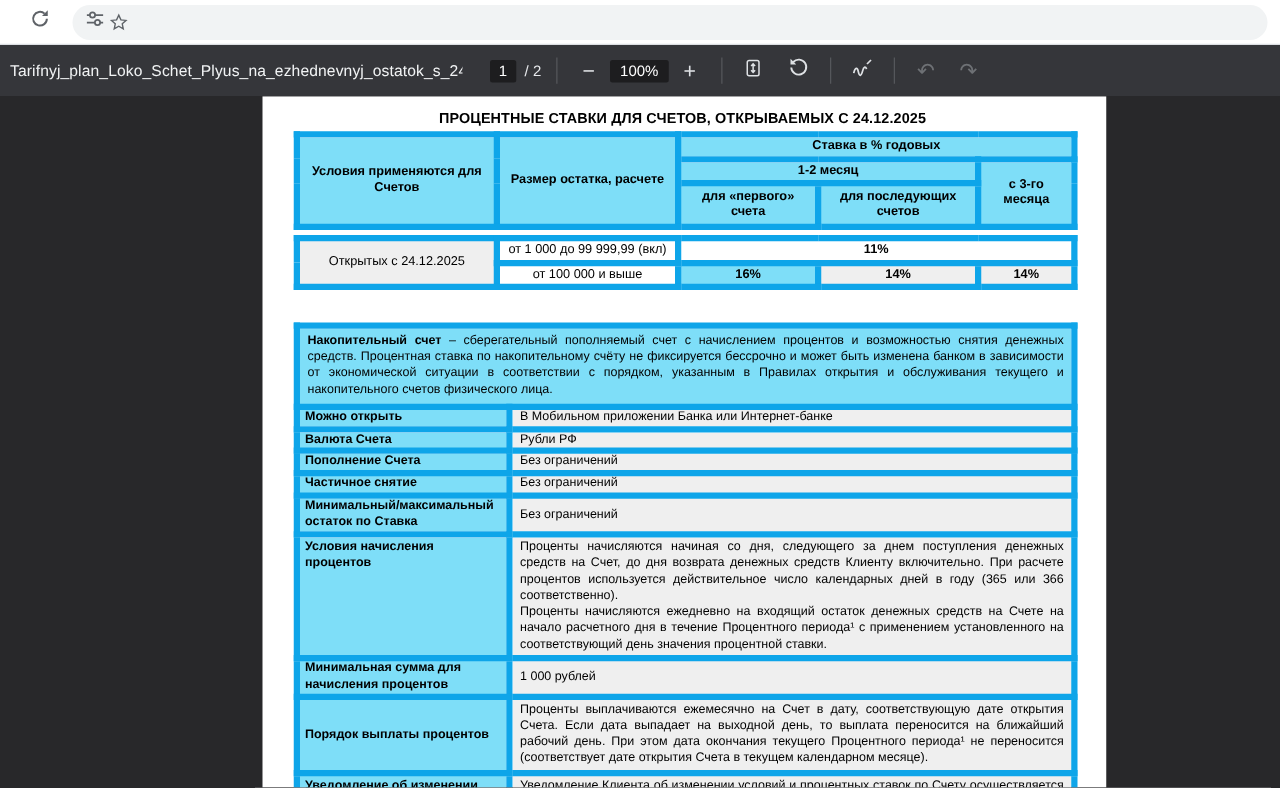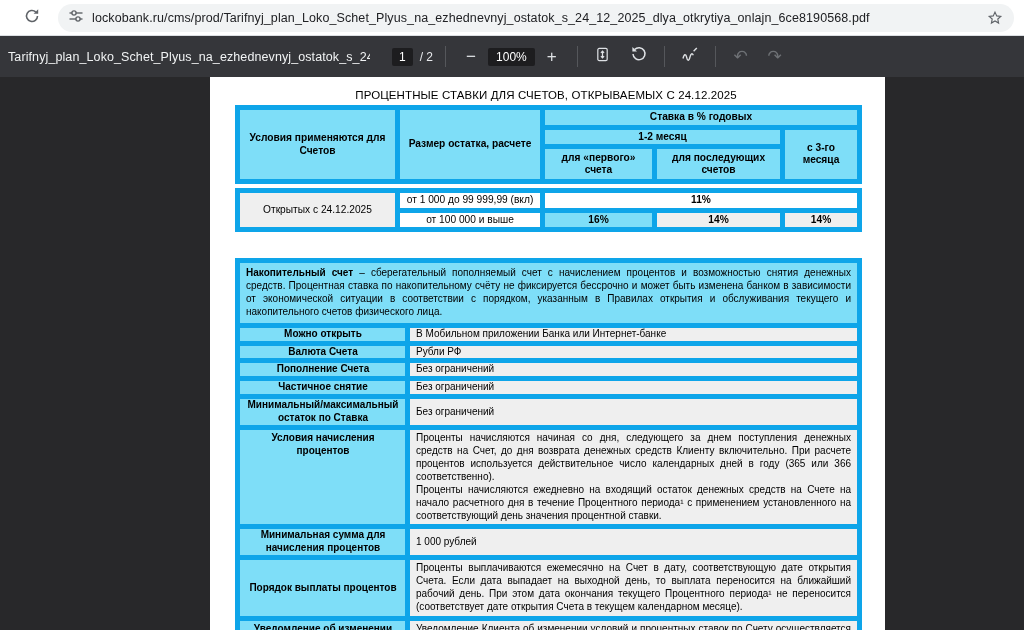--- a/index.html
+++ b/index.html
@@ -29,26 +29,26 @@
   .tool-btn { width:26px; height:26px; display:flex; align-items:center; justify-content:center;
               border-radius:50%; color:#dee1e4; font-size:17px; cursor:pointer; flex:none; }
   .zoom-box { background:#1d1d1f; border-radius:2px; padding:2px 8px; font-size:12px;
               margin:0 4px; color:#fff; }
   .tool-btn.dim { color:#6e7175; }
 
   
   .viewport { flex:1; background:#28282a; overflow:hidden; position:relative; }
   .page { position:absolute; left:210px; top:0; width:675px; height:560px; background:#ffffff;
           padding:12px 28px 0 25px; color:#000; }
-  .doc-title { width:622px; text-align:center; font-weight:normal; font-size:11.5px;
+  .doc-title { width:622px; text-align:center; font-weight:bold; font-size:11.5px;
                margin-bottom:4px; letter-spacing:0.1px; }
 
   table { border-collapse:collapse; table-layout:fixed; width:622px; }
   td { border:5px solid #0ea5e9; font-size:10.2px; line-height:12.5px; overflow:hidden; }
-  .cy { background:#7edef8;text-align:center; }
+  .cy { background:#7edef8; }
   .gy { background:#efefef; }
   .b  { font-weight:bold; }
   .ctr{ text-align:center; vertical-align:middle; }
 
   .t1head { border:1.5px solid #000; }
   .t1body { border:2px solid #000; margin-top:4px; }
   .t1head td, .t1body td { padding:1px 3px; }
   .hr1 td { height:17px; } .hr3 td { height:35px; }
   .t1body td { height:17px; }
 
@@ -77,21 +77,20 @@
     </div>
     <div class="omnibox">
       <span>
         <svg width="16" height="16" viewBox="0 0 16 16" fill="none" stroke="#5f6368" stroke-width="1.4">
           <line x1="1.5" y1="5" x2="14.5" y2="5"></line>
             <circle cx="6" cy="5" r="2.1" fill="#f1f3f4"></circle>
           <line x1="1.5" y1="11" x2="14.5" y2="11"></line>
             <circle cx="10" cy="11" r="2.1" fill="#f1f3f4"></circle>
         </svg>
       </span>
-      <span class="omni-url">lockobank.ru/cms/prod/Tarifnyj_plan_Loko_Schet_Plyus_na_ezhednevnyj_ostatok_s_24_12_2025_dlya_otkrytiya_onlajn_6ce8190568.pdf</span>
       <span class="icon-btn" style="width:22px;height:22px">
         <svg width="16" height="16" viewBox="0 0 24 24" fill="none" stroke="#5f6368" stroke-width="1.7">
             <path d="M12 3.2l2.6 5.6 6.1.7-4.5 4.1 1.2 6-5.4-3.1-5.4 3.1 1.2-6-4.5-4.1 6.1-.7z"></path>
           </svg>
       </span>
     </div>
   </div>
 
   <div class="pdfbar">
     <span class="pdf-filename">Tarifnyj_plan_Loko_Schet_Plyus_na_ezhednevnyj_ostatok_s_24_12_2...</span>

